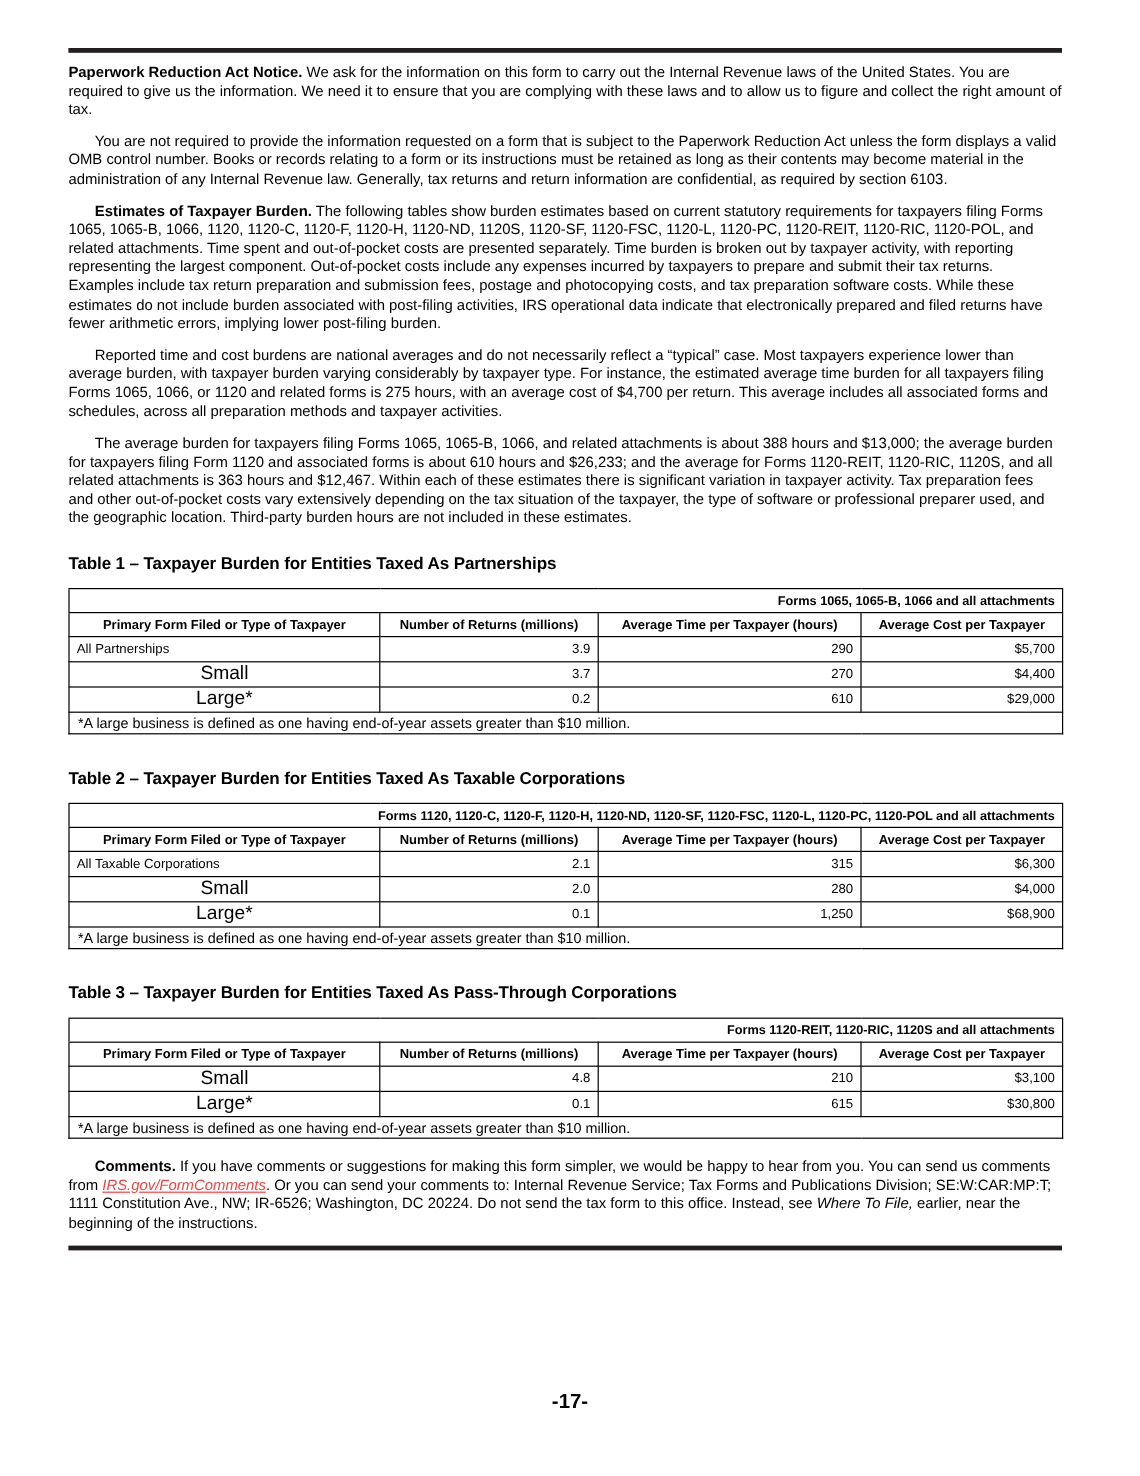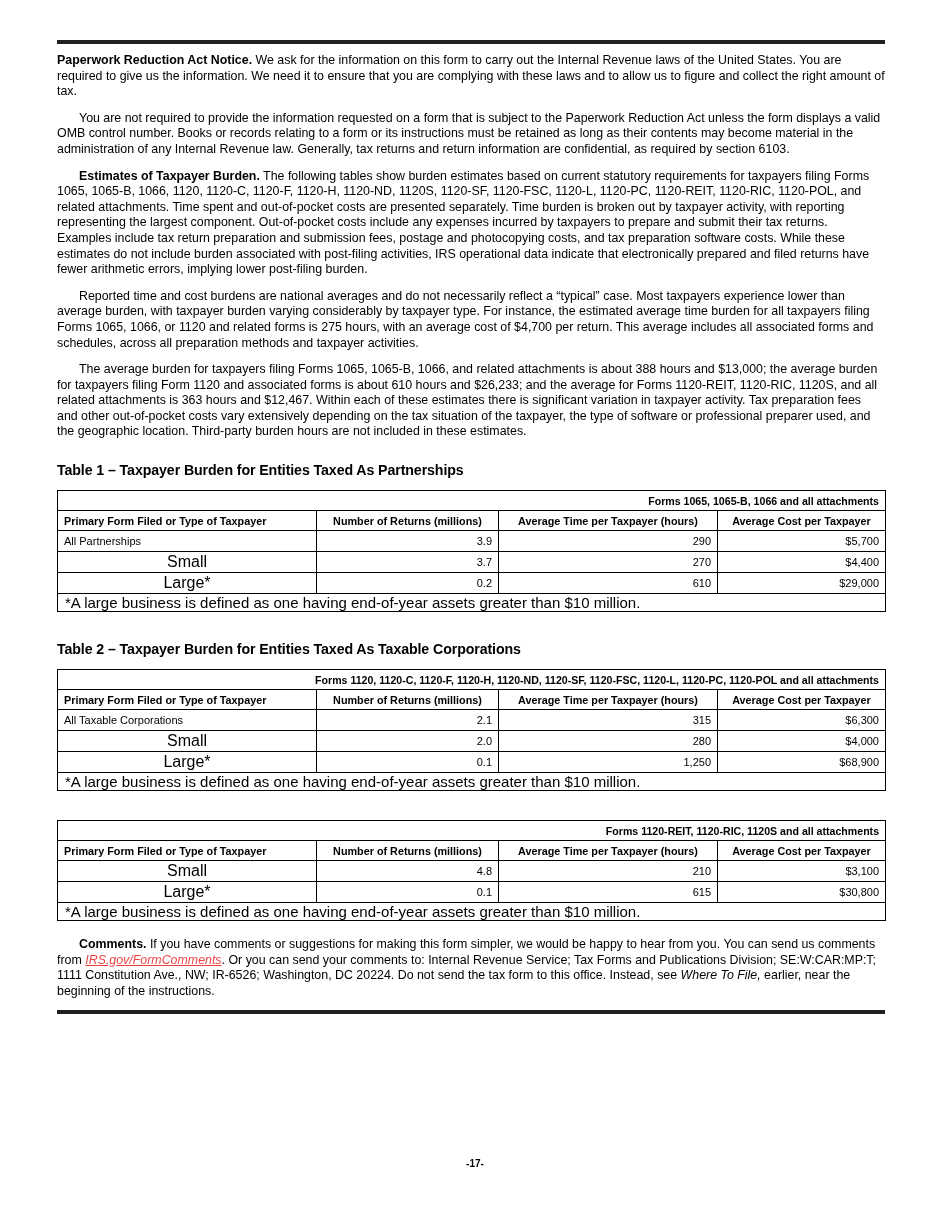--- a/index.html
+++ b/index.html
@@ -85,60 +85,60 @@
     border-left: none;
     border-right: none;
   }
   table.burden td.colhead {
     font-weight: bold;
     text-align: center;
     height: 19px;
     font-size: 10.8px;
   }
   table.burden td.colhead.first {
-    text-align: left;
+    text-align: center;
   }
   table.burden td.datacell {
     text-align: right;
     height: 20px;
     font-size: 11px;
   }
   table.burden td.rowlabel-left {
     text-align: left;
     height: 20px;
     font-size: 11px;
   }
   table.burden td.rowlabel-center {
     text-align: center;
     height: 20px;
     font-size: 16px;
   }
   table.burden td.footnote {
-    font-size: 15px;
+    font-size: 12px;
     text-align: left;
     height: 17px;
     border-left: none;
     border-right: none;
     border-bottom: none;
     padding-left: 7px;
   }
   .comments-block { margin-top: 16px; }
   a.link {
     color: #ef4444;
     font-style: italic;
     text-decoration: underline;
   }
   .ital { font-style: italic; }
   .pagenum {
     position: absolute;
     left: 0;
     top: 1158px;
     width: 950px;
     text-align: center;
-    font-size: 10px;
+    font-size: 17px;
     font-weight: bold;
   }
 </style>
 </head>
 <body>
 
 <div class="page">
   <div class="content">
 
     <div class="rule-top"></div>
@@ -235,20 +235,21 @@
             <td class="datacell">$68,900</td>
           </tr>
           <tr>
             <td class="footnote" colspan="4">*A large business is defined as one having end-of-year assets greater than $10 million.</td>
           </tr>
         </tbody>
       </table>
     </div>
 
     <div class="tbl-title-wrap" style="margin-top:29px">
+      <div class="tbl-title">Table 3 – Taxpayer Burden for Entities Taxed As Pass-Through Corporations</div>
       <table class="burden">
         <colgroup>
             <col style="width:259px">
             <col style="width:182px">
             <col style="width:219px">
             <col style="width:168px">
           </colgroup>
         <tbody>
           <tr>
             <td class="formsrow" colspan="4">Forms 1120-REIT, 1120-RIC, 1120S and all attachments</td>

